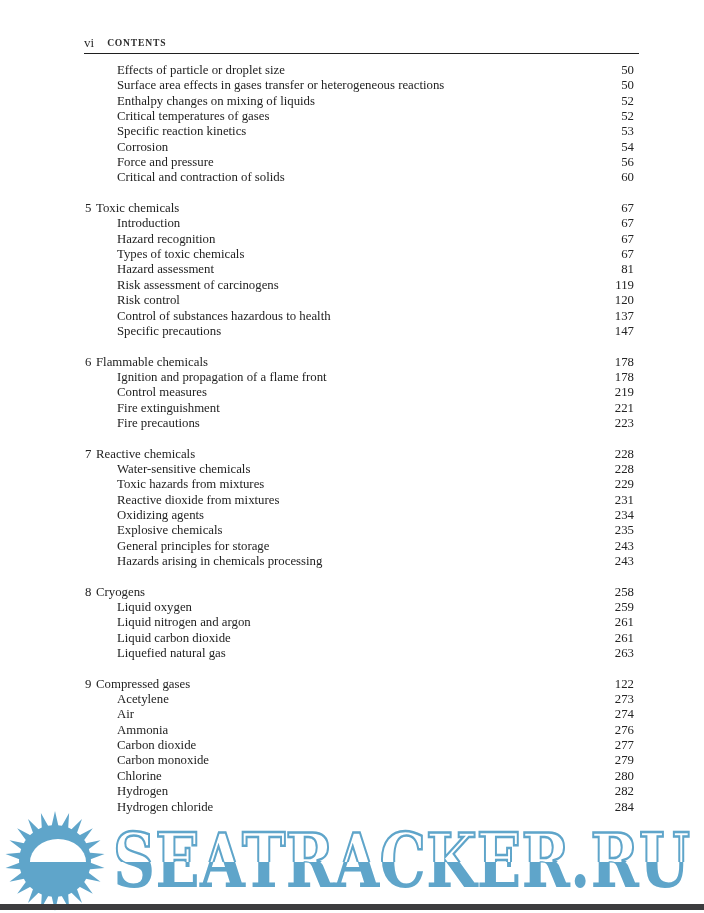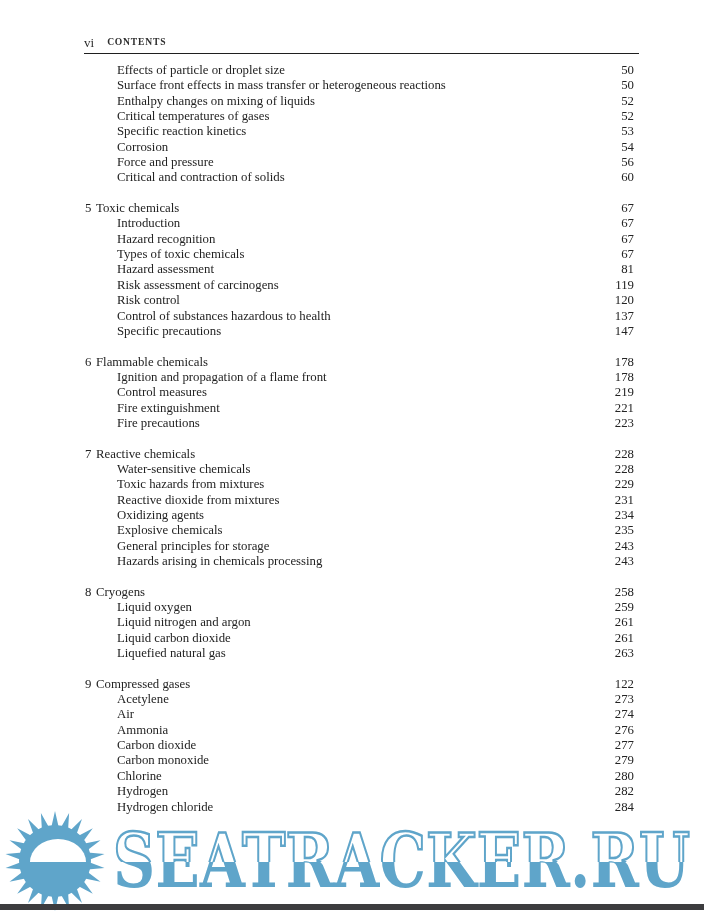--- a/index.html
+++ b/index.html
@@ -5,21 +5,21 @@
   html,body{margin:0;padding:0;}
   body{
     width:704px;height:913px;overflow:hidden;background:#ffffff;
     font-family:"Liberation Serif", serif;
     position:relative;
   }
   .page{position:absolute;inset:0;background:#fff;}
 
   
   .pagehead{
-    position:absolute;left:84px;top:36px;display:flex;align-items:flex-start;
+    position:absolute;left:84px;top:36px;display:flex;align-items:center;
     color:#2e2e2e;
   }
   .folio{font-size:13px;line-height:13px;}
   .running-head{font-size:9.6px;letter-spacing:0.8px;margin-left:13px;font-weight:bold;}
   .rule{
     position:absolute;left:84px;top:53px;width:555px;height:0;
     border-top:1.6px solid #1f1f1f;
   }
 
   
@@ -57,21 +57,21 @@
 
   <div class="rule"></div>
 
   <div class="toc" id="toc">
       <div class="section">
         <div class="row entry">
           <span class="label">Effects of particle or droplet size</span>
           <span class="pg">50</span>
         </div>
         <div class="row entry">
-          <span class="label">Surface front effects in mass transfer or heterogeneous reactions</span>
+          <span class="label">Surface area effects in gases transfer or heterogeneous reactions</span>
           <span class="pg">50</span>
         </div>
         <div class="row entry">
           <span class="label">Enthalpy changes on mixing of liquids</span>
           <span class="pg">52</span>
         </div>
         <div class="row entry">
           <span class="label">Critical temperatures of gases</span>
           <span class="pg">52</span>
         </div>

